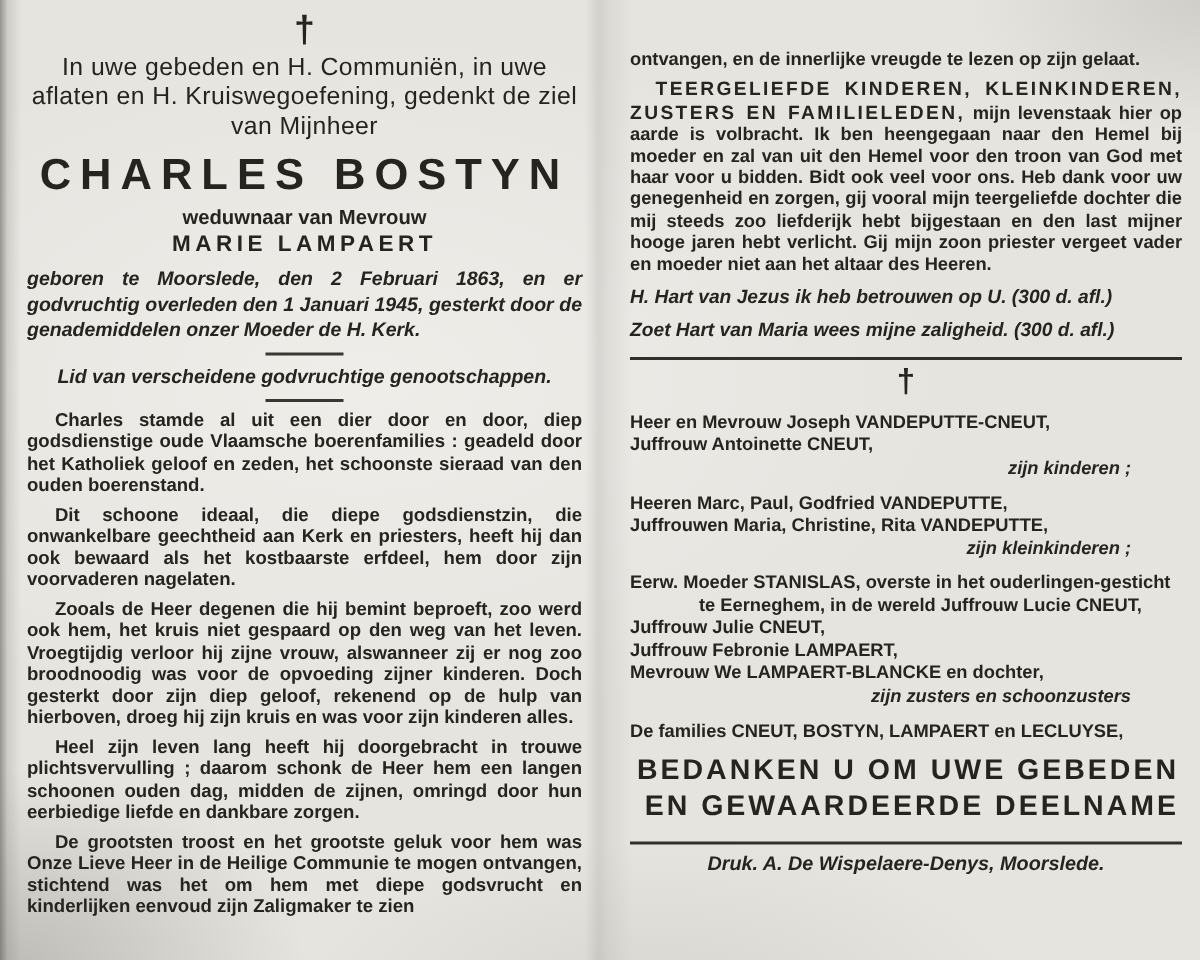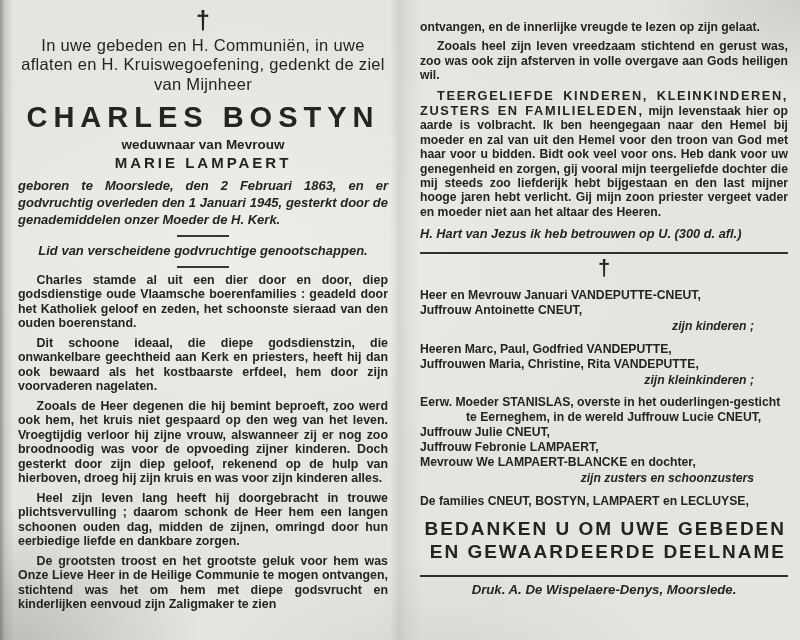--- a/index.html
+++ b/index.html
@@ -13,21 +13,21 @@
       linear-gradient(90deg, rgba(70,70,66,.50) 0px, rgba(120,120,114,.22) 5px, rgba(200,200,194,0) 14px),
       linear-gradient(90deg, rgba(0,0,0,0) 390px, rgba(110,110,104,.16) 399px, rgba(140,140,134,.12) 406px, rgba(0,0,0,0) 422px),
       radial-gradient(ellipse 280px 190px at 1% 101%, rgba(110,110,104,.34), rgba(0,0,0,0) 70%),
       radial-gradient(ellipse 220px 130px at 100% 0%, rgba(130,130,124,.22), rgba(0,0,0,0) 70%),
       radial-gradient(ellipse 340px 150px at 55% 104%, rgba(140,140,132,.16), rgba(0,0,0,0) 70%),
       radial-gradient(ellipse 500px 300px at 30% 40%, rgba(255,255,252,.35), rgba(0,0,0,0) 80%),
       #e6e4df;
   }
   .col{position:absolute;}
   .col-left{left:18px;top:8px;width:370px;}
-  .col-right{left:420px;top:20px;width:368px;}
+  .col-right{left:420px;top:32px;width:368px;}
 
   .cross{text-align:center;font-size:25px;font-weight:bold;line-height:1;margin:0 0 3px;}
   .intro{font-size:16.5px;font-weight:normal;text-align:center;line-height:1.18;letter-spacing:.3px;margin:0;}
   .deco-name{font-size:29px;font-weight:bold;letter-spacing:6px;text-align:center;white-space:nowrap;margin:7px 0 3px;}
   .widower{font-size:13.5px;font-weight:bold;text-align:center;margin:0;}
   .wife{font-size:15px;font-weight:bold;letter-spacing:3px;text-align:center;margin:2px 0 0;}
   .dates{font-size:13px;font-weight:bold;font-style:italic;text-align:justify;line-height:1.3;margin:7px 0 0;}
   .small-rule{width:52px;border:none;border-top:2px solid #3a3832;margin:6px auto 5px;}
   .memberships{font-size:13px;font-weight:bold;font-style:italic;text-align:center;line-height:1.35;margin:0;}
   .body-p{font-size:12.4px;font-weight:bold;text-align:justify;line-height:1.17;text-indent:1.5em;margin:5px 0 0;}
@@ -66,27 +66,27 @@
     <hr class="small-rule">
     <p class="body-p">Charles stamde al uit een dier door en door, diep godsdienstige oude Vlaamsche boerenfamilies : geadeld door het Katholiek geloof en zeden, het schoonste sieraad van den ouden boerenstand.</p>
     <p class="body-p">Dit schoone ideaal, die diepe godsdienstzin, die onwankelbare geechtheid aan Kerk en priesters, heeft hij dan ook bewaard als het kostbaarste erfdeel, hem door zijn voorvaderen nagelaten.</p>
     <p class="body-p">Zooals de Heer degenen die hij bemint beproeft, zoo werd ook hem, het kruis niet gespaard op den weg van het leven. Vroegtijdig verloor hij zijne vrouw, alswanneer zij er nog zoo broodnoodig was voor de opvoeding zijner kinderen. Doch gesterkt door zijn diep geloof, rekenend op de hulp van hierboven, droeg hij zijn kruis en was voor zijn kinderen alles.</p>
     <p class="body-p">Heel zijn leven lang heeft hij doorgebracht in trouwe plichtsvervulling ; daarom schonk de Heer hem een langen schoonen ouden dag, midden de zijnen, omringd door hun eerbiedige liefde en dankbare zorgen.</p>
     <p class="body-p">De grootsten troost en het grootste geluk voor hem was Onze Lieve Heer in de Heilige Communie te mogen ontvangen, stichtend was het om hem met diepe godsvrucht en kinderlijken eenvoud zijn Zaligmaker te zien</p>
   </div>
 
   <div class="col col-right">
     <p class="r-p">ontvangen, en de innerlijke vreugde te lezen op zijn gelaat.</p>
-    <p class="r-p indent">Zooals heel zijn leven vreedzaam stichtend en gerust was, zoo was ook zijn afsterven in volle overgave aan Gods heiligen wil.</p>
     <p class="r-p indent"><span class="lead">TEERGELIEFDE KINDEREN, KLEINKINDEREN, ZUSTERS EN FAMILIELEDEN,</span><span> mijn levenstaak hier op aarde is volbracht. Ik ben heengegaan naar den Hemel bij moeder en zal van uit den Hemel voor den troon van God met haar voor u bidden. Bidt ook veel voor ons. Heb dank voor uw genegenheid en zorgen, gij vooral mijn teergeliefde dochter die mij steeds zoo liefderijk hebt bijgestaan en den last mijner hooge jaren hebt verlicht. Gij mijn zoon priester vergeet vader en moeder niet aan het altaar des Heeren.</span></p>
     <div class="indulgence">H. Hart van Jezus ik heb betrouwen op U. (300 d. afl.)</div>
+    <div class="indulgence">Zoet Hart van Maria wees mijne zaligheid. (300 d. afl.)</div>
     <hr class="col-rule">
     <div class="r-cross">†</div>
     <div class="fam-list">
-      <div class="fam-line">Heer en Mevrouw Januari VANDEPUTTE-CNEUT,</div>
+      <div class="fam-line">Heer en Mevrouw Joseph VANDEPUTTE-CNEUT,</div>
       <div class="fam-line">Juffrouw Antoinette CNEUT,</div>
       <div class="fam-line relation">zijn kinderen ;</div>
       <div class="fam-line gap">Heeren Marc, Paul, Godfried VANDEPUTTE,</div>
       <div class="fam-line">Juffrouwen Maria, Christine, Rita VANDEPUTTE,</div>
       <div class="fam-line relation">zijn kleinkinderen ;</div>
       <div class="fam-line gap hang">Eerw. Moeder STANISLAS, overste in het ouderlingen-gesticht te Eerneghem, in de wereld Juffrouw Lucie CNEUT,</div>
       <div class="fam-line">Juffrouw Julie CNEUT,</div>
       <div class="fam-line">Juffrouw Febronie LAMPAERT,</div>
       <div class="fam-line">Mevrouw We LAMPAERT-BLANCKE en dochter,</div>
       <div class="fam-line relation">zijn zusters en schoonzusters</div>

